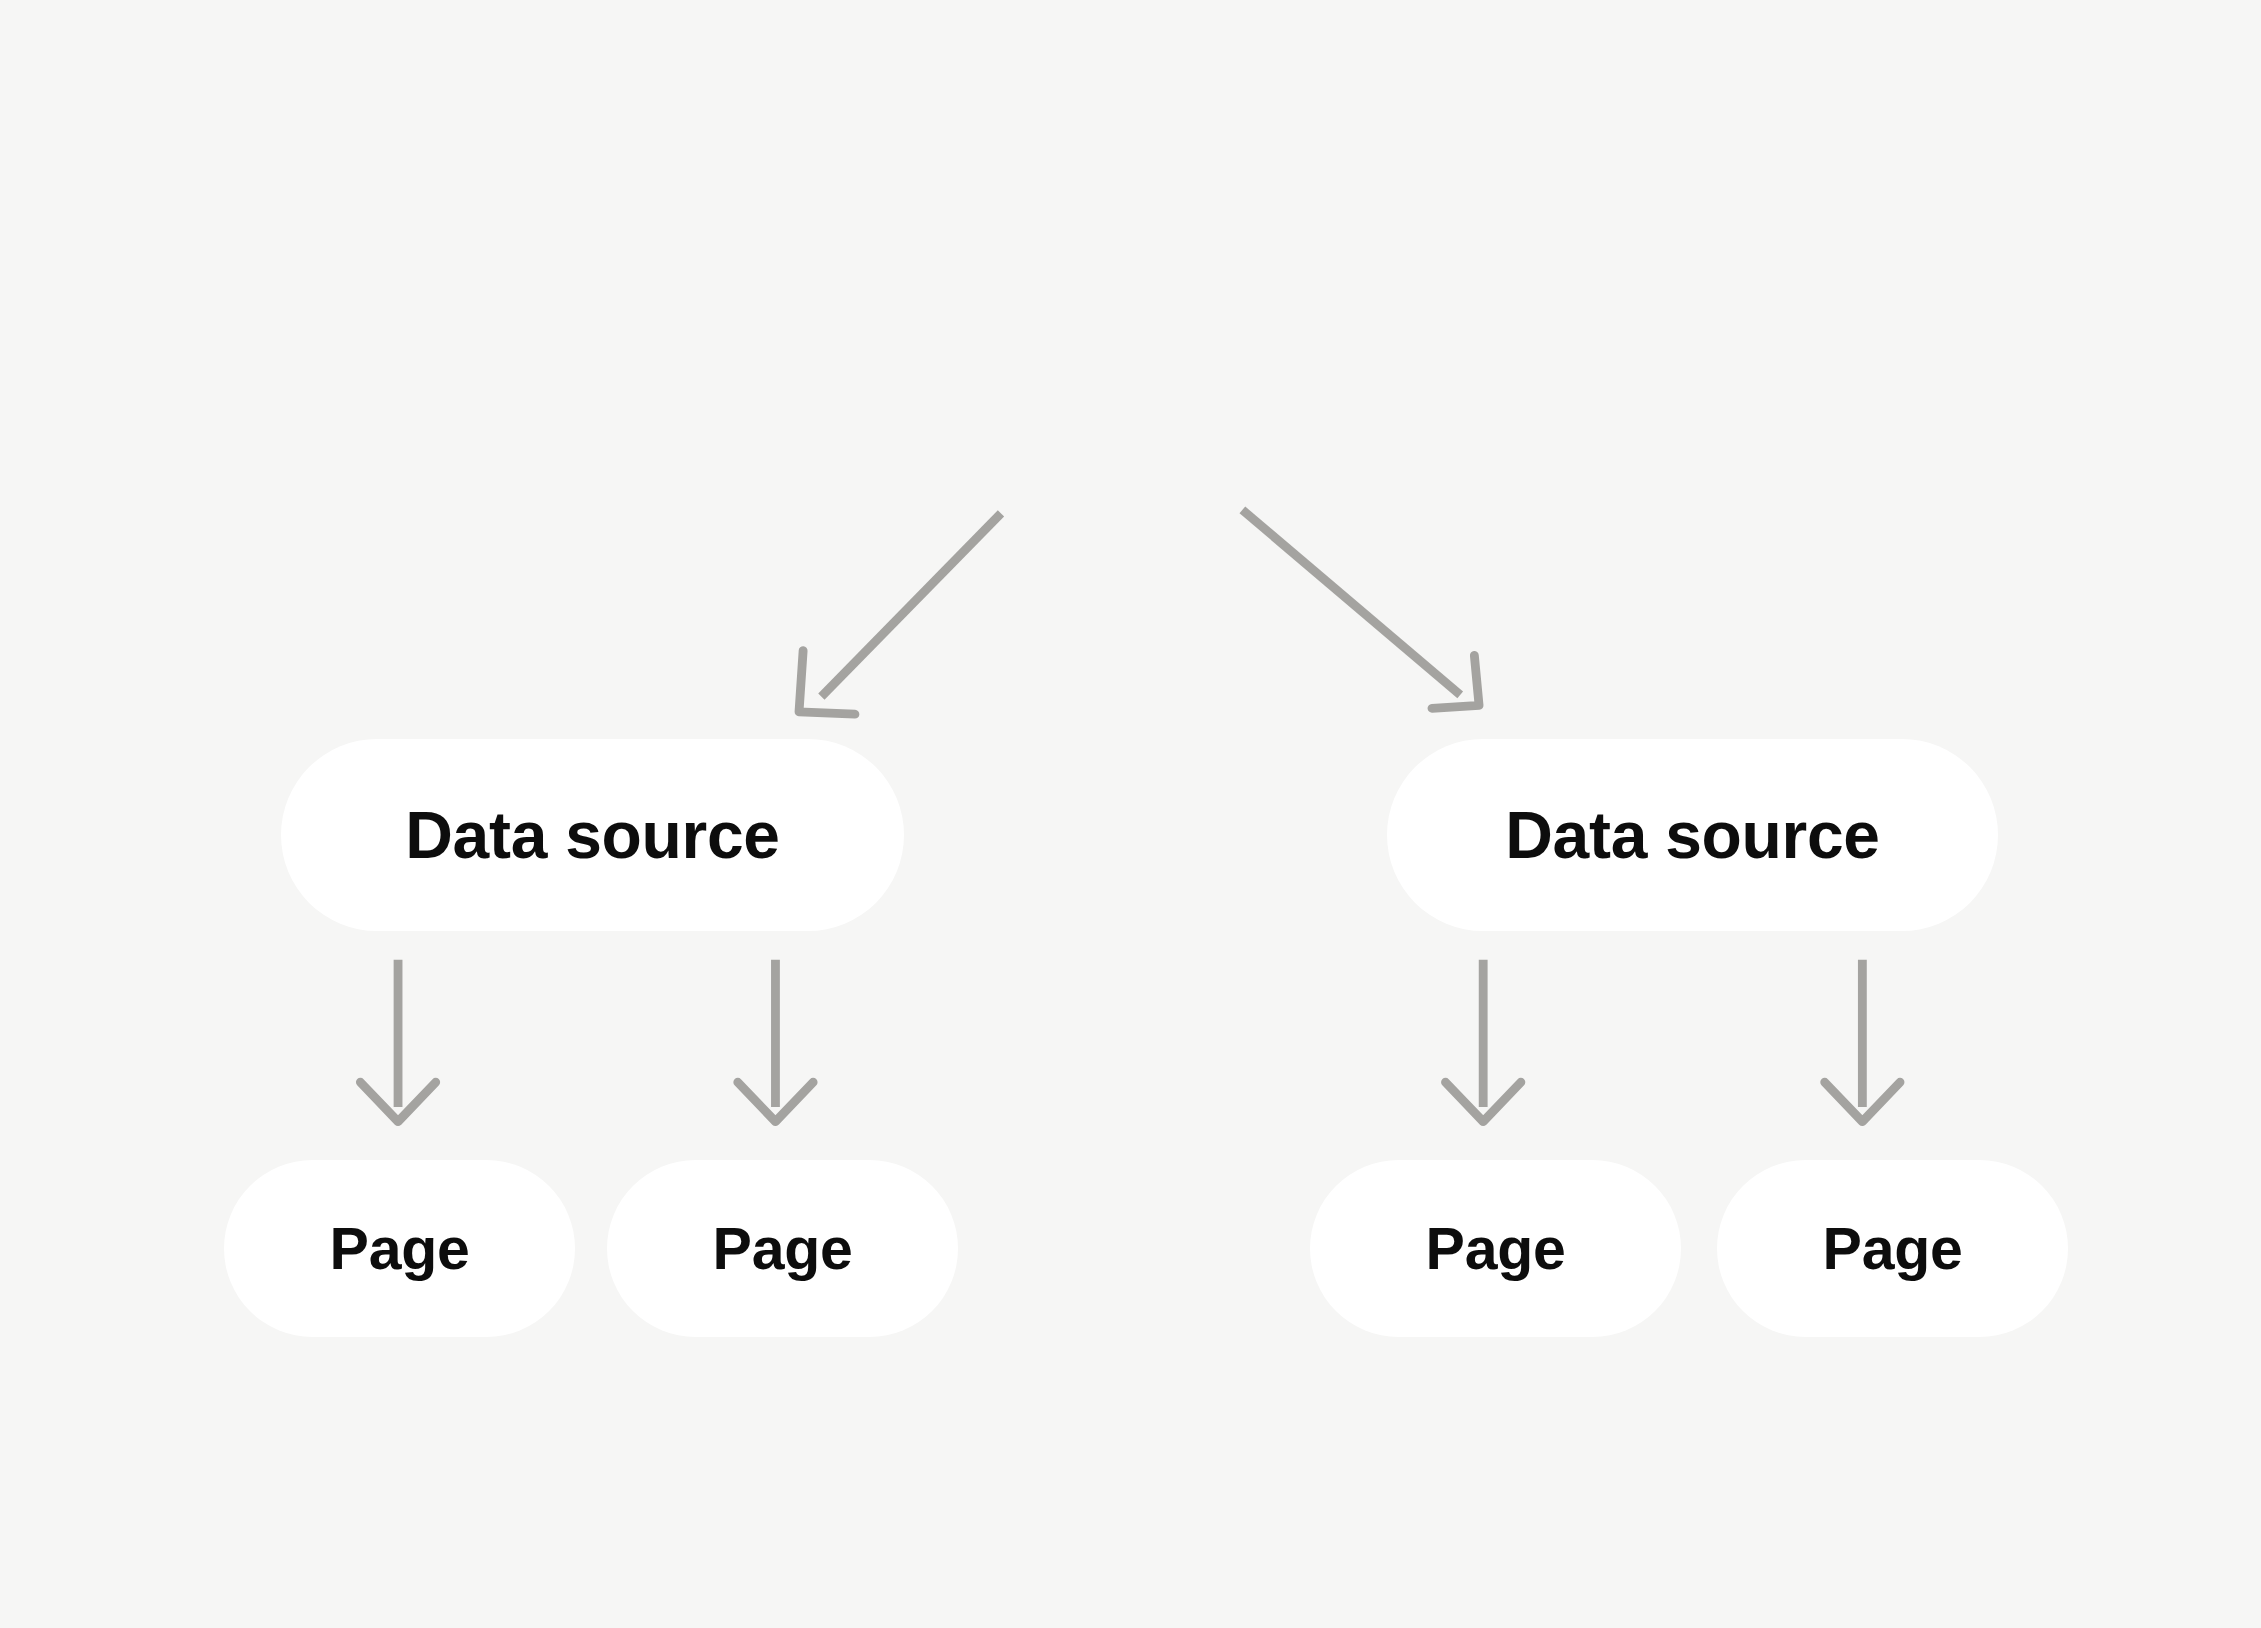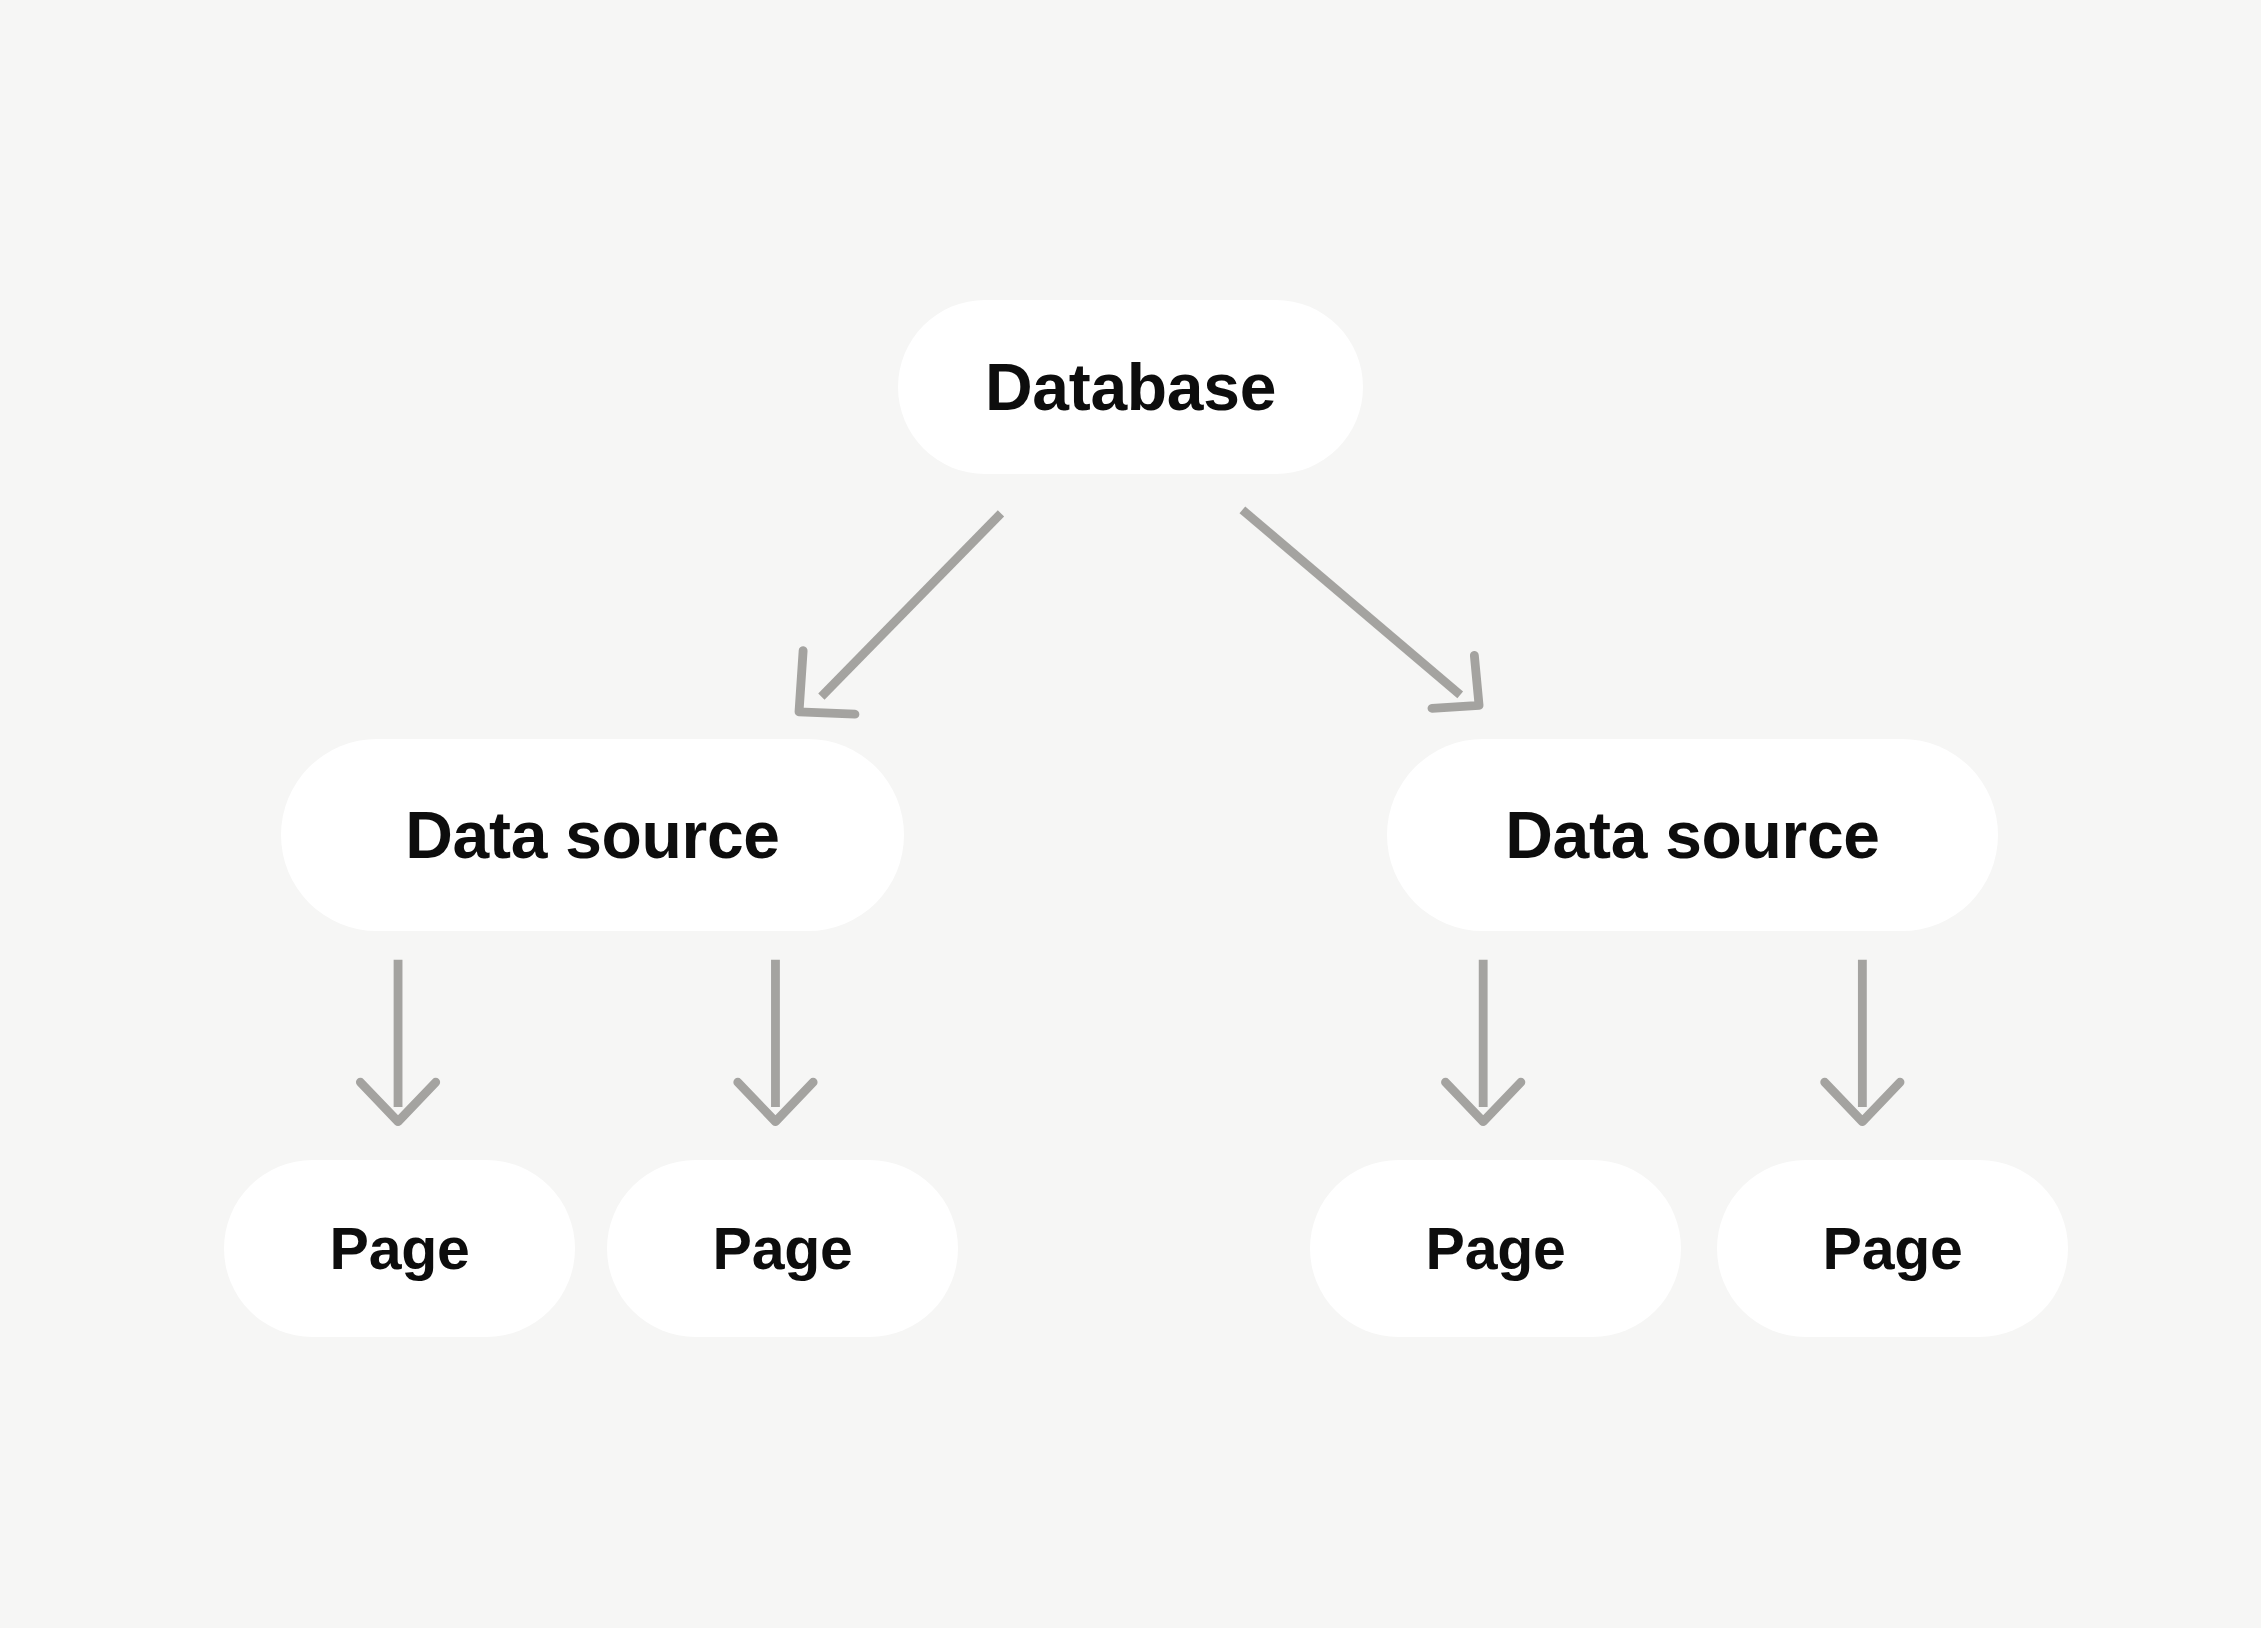--- a/index.html
+++ b/index.html
@@ -97,23 +97,20 @@
       <path class="edge" d="M 2519 1630 L 2519 1880"></path>
       <path class="edge-head" d="M 2455 1838 L 2519 1905 L 2583 1838"></path>
     </g>
 
     <g>
       <path class="edge" d="M 3163 1630 L 3163 1880"></path>
       <path class="edge-head" d="M 3099 1838 L 3163 1905 L 3227 1838"></path>
     </g>
   </svg>
 
-  <div class="node node-database">
-    <span>Database</span>
-  </div>
 
   <div class="node node-ds-left">
     <span>Data source</span>
   </div>
 
   <div class="node node-ds-right">
     <span>Data source</span>
   </div>
 
   <div class="node node-page-1">

